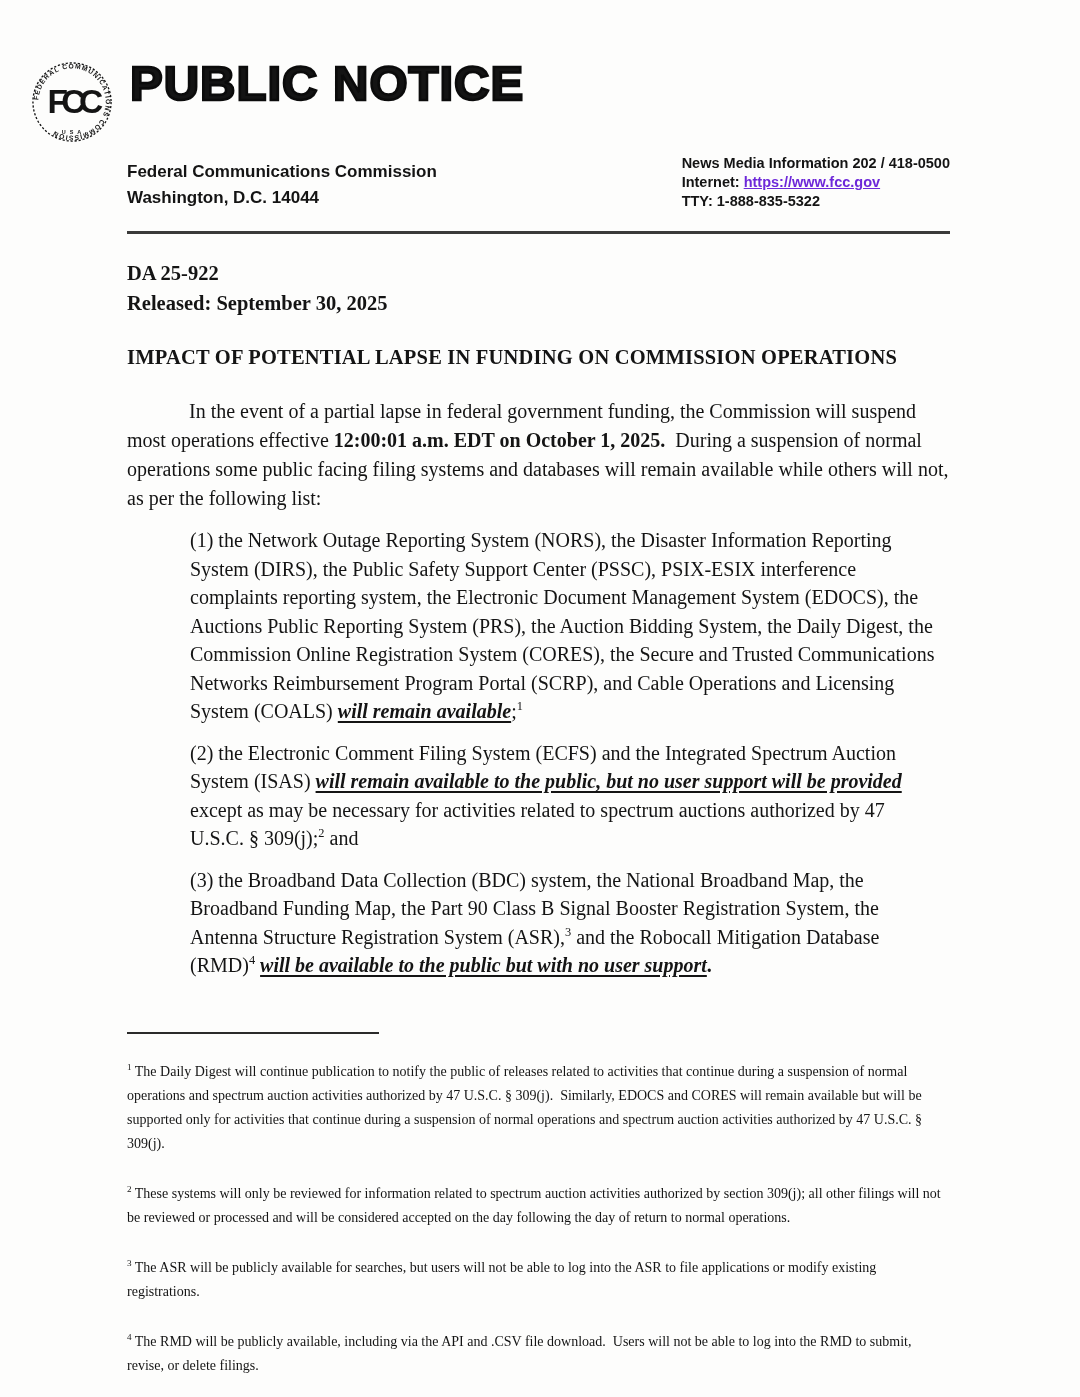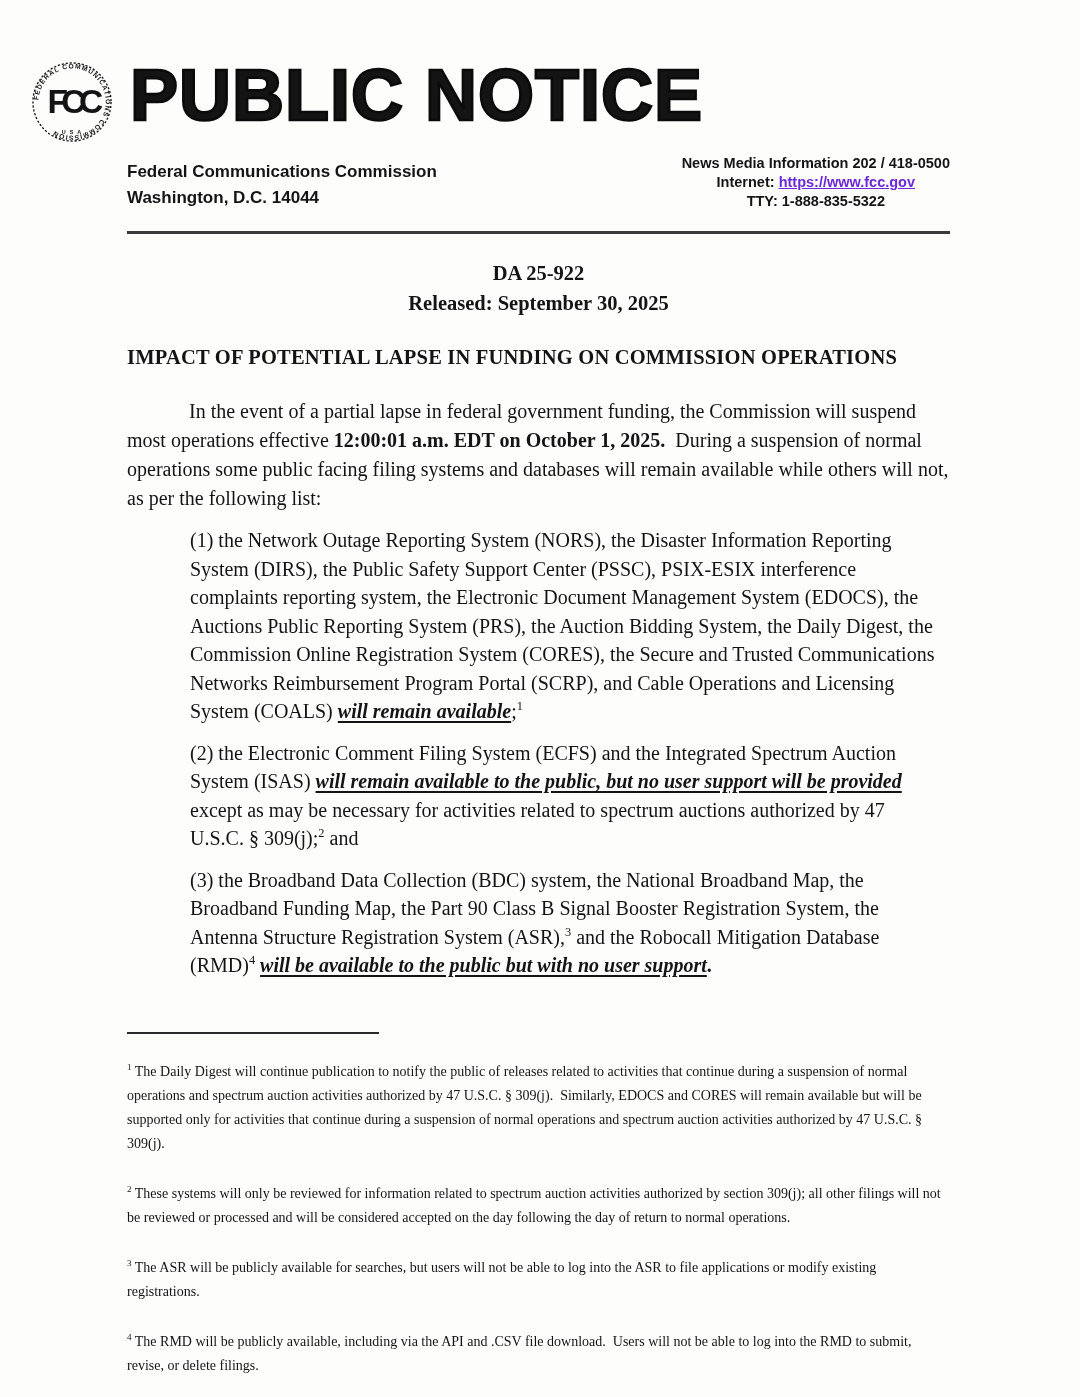--- a/index.html
+++ b/index.html
@@ -14,42 +14,42 @@
     padding:56px 130px 0 127px;
     overflow:hidden;
   }
 
   
   .masthead-top { display:flex; align-items:flex-start; gap:16px; margin-left:-97px; }
   .seal { width:84px; height:84px; flex:0 0 auto; margin-top:4px; }
   .masthead-title {
     font-family:"Liberation Sans", sans-serif;
     font-weight:bold;
-    font-size:72px;
+    font-size:49px;
     line-height:1.05;
     letter-spacing:1px;
     -webkit-text-stroke:2.6px #0b0b0b;
     margin:2px 0 0 0;
     white-space:nowrap;
   }
 
   .masthead-info {
     display:flex; justify-content:space-between; align-items:flex-end;
     margin-top:10px;
     font-family:"Liberation Sans", sans-serif;
     font-weight:bold;
   }
   .address { font-size:17px; line-height:26px; }
-  .contact { text-align:center; font-size:14.5px; line-height:19px; }
+  .contact { text-align:left; font-size:14.5px; line-height:19px; }
   .contact a { text-decoration:underline; font-weight:bold; }
 
   .rule { border:none; border-top:3px solid #3a3a3a; margin:20px 0 0 0; }
 
   
-  .release-info { text-align:center; font-weight:bold; font-size:20.5px; line-height:30px; margin-top:24px; }
+  .release-info { text-align:left; font-weight:bold; font-size:20.5px; line-height:30px; margin-top:24px; }
 
   .doc-title { text-align:left; font-size:20.5px; font-weight:bold; margin:28px 0 0 0; letter-spacing:0.2px; }
 
   
   .intro {
     font-size:20px; line-height:29px;
     margin:28px 0 0 0;
     text-indent:62px;
     white-space:pre-wrap;
   }

